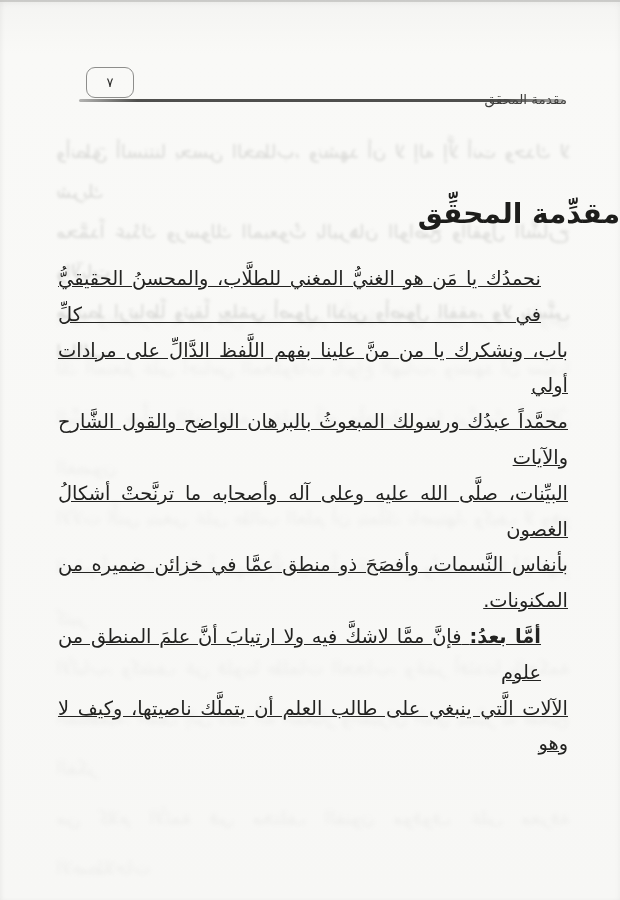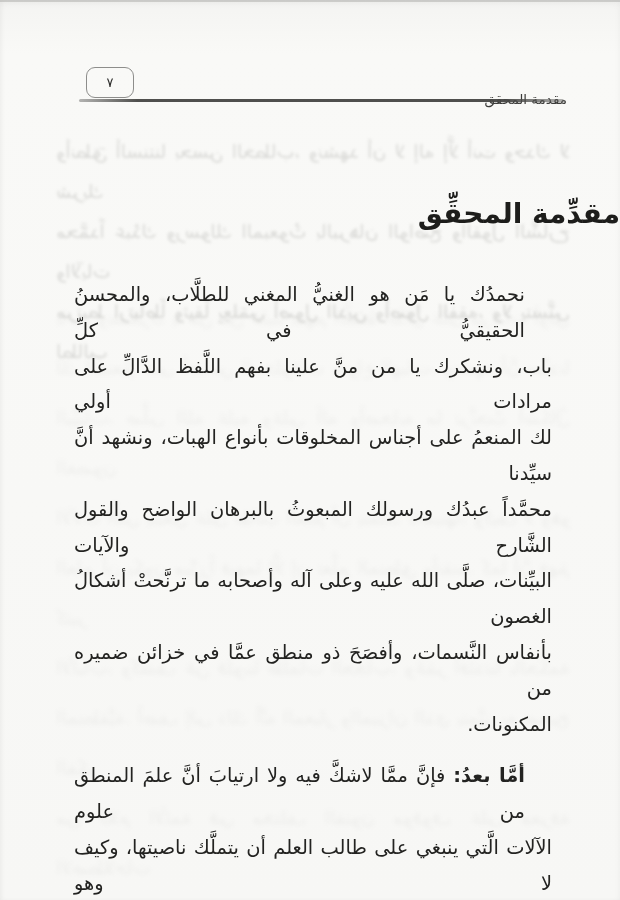--- a/index.html
+++ b/index.html
@@ -35,21 +35,21 @@
   .chapter-title{
     position:absolute;top:197px;left:0;right:0;text-align:right;
     font-size:28px;font-weight:700;color:#1d1d1b;direction:rtl;z-index:3;
   }
 
   
   .text-block{
     position:absolute;top:261px;right:52px;left:58px;
     direction:rtl;font-size:19.4px;color:#232321;z-index:2;
   }
-  .para{margin:16px;}
+  .para{margin:0;text-decoration:underline;}
   .line{
     line-height:35.8px;
     text-align:justify;text-align-last:justify;
   }
   .line.last{text-align-last:right;}
   .line.indent{padding-right:27px;}
   .lead{font-weight:700;}
 
   
   .ghost{position:absolute;direction:rtl;transform:scaleX(-1);z-index:1;
@@ -89,21 +89,20 @@
   <div class="header-title">مقدمة المحقق</div>
   <div class="header-rule"></div>
 
   <div class="chapter-title">مقدِّمة المحقِّق</div>
 
   <div class="text-block">
 
     <div class="para">
       <div class="line indent">نحمدُك يا مَن هو الغنيُّ المغني للطلَّاب، والمحسنُ الحقيقيُّ في كلِّ</div>
       <div class="line">باب، ونشكرك يا من منَّ علينا بفهم اللَّفظ الدَّالِّ على مرادات أولي</div>
-      <div class="line">لك المنعمُ على أجناس المخلوقات بأنواع الهبات، ونشهد أنَّ سيِّدنا</div>
       <div class="line">محمَّداً عبدُك ورسولك المبعوثُ بالبرهان الواضح والقول الشَّارح والآيات</div>
       <div class="line">البيِّنات، صلَّى الله عليه وعلى آله وأصحابه ما ترنَّحتْ أشكالُ الغصون</div>
       <div class="line">بأنفاس النَّسمات، وأفصَحَ ذو منطق عمَّا في خزائن ضميره من</div>
       <div class="line last">المكنونات.</div>
     </div>
 
     <div class="para">
       <div class="line indent">
         <span class="lead">أمَّا بعدُ:</span>
         <span>فإنَّ ممَّا لاشكَّ فيه ولا ارتيابَ أنَّ علمَ المنطق من علوم</span>

